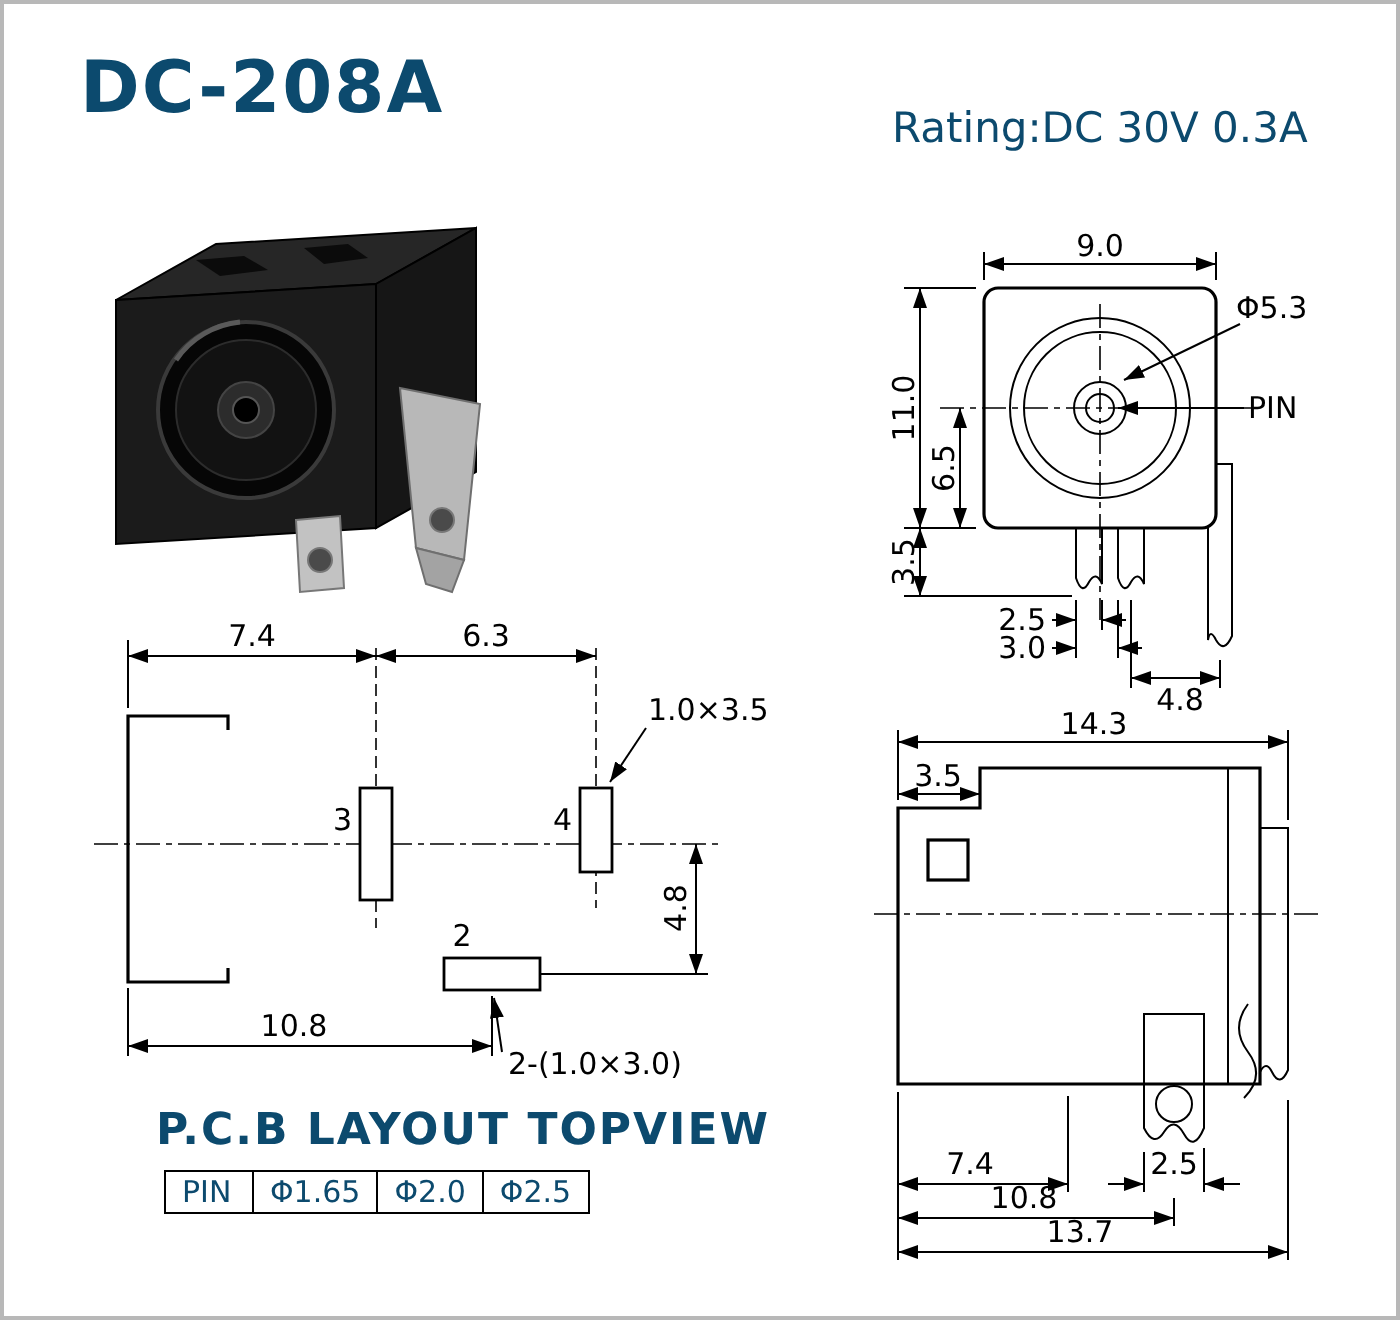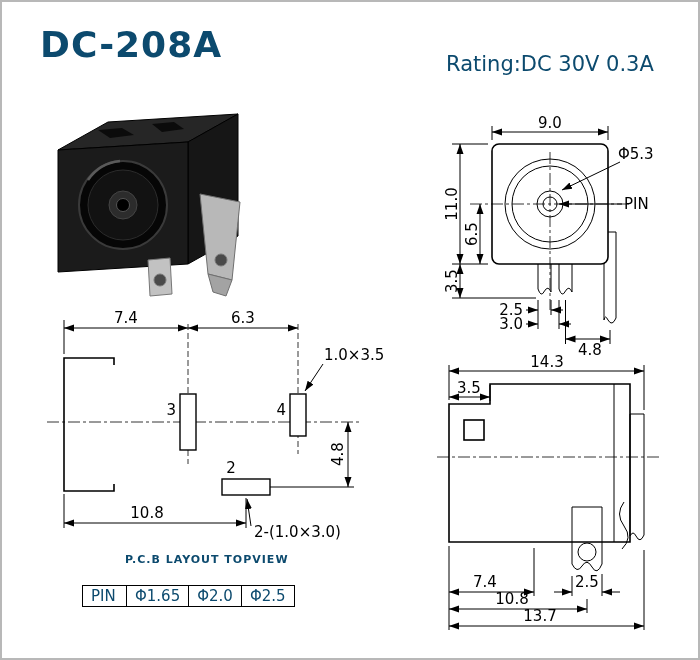--- a/index.html
+++ b/index.html
@@ -11,21 +11,21 @@
   }
   .title {
     position:absolute; left:38px; top:22px;
     font-size:36px; font-weight:bold; letter-spacing:1px;
   }
   .rating {
     position:absolute; left:408px; top:50px; font-size:21px;margin-left:36px;
   }
   .caption {
     position:absolute; left:76px; top:551px;
-    font-size:11px; font-weight:bold; letter-spacing:1px;margin-left:47px;
+    font-size:22px; font-weight:bold; letter-spacing:1px;
   }
   .spec-table {
     position:absolute; left:80px; top:583px;
     border-collapse:collapse; font-size:15px;
   }
   .spec-table td {
     border:1.5px solid #000; padding:0 8px; height:21px; min-width:44px;
     white-space:nowrap;
   }
   svg.drawing { position:absolute; left:0; top:0; }

